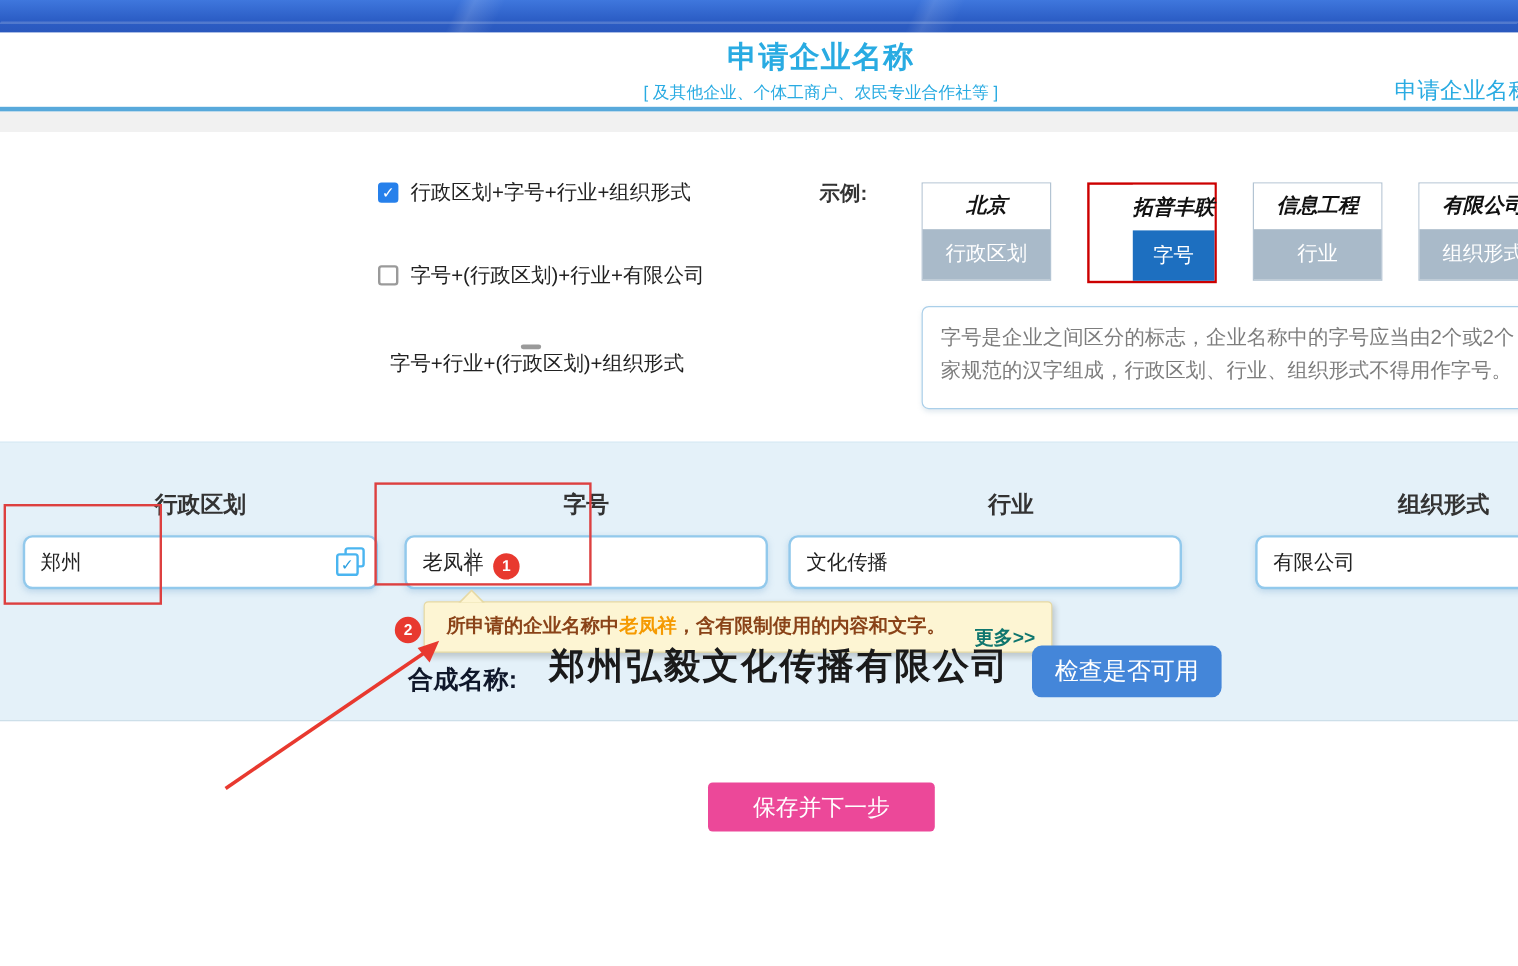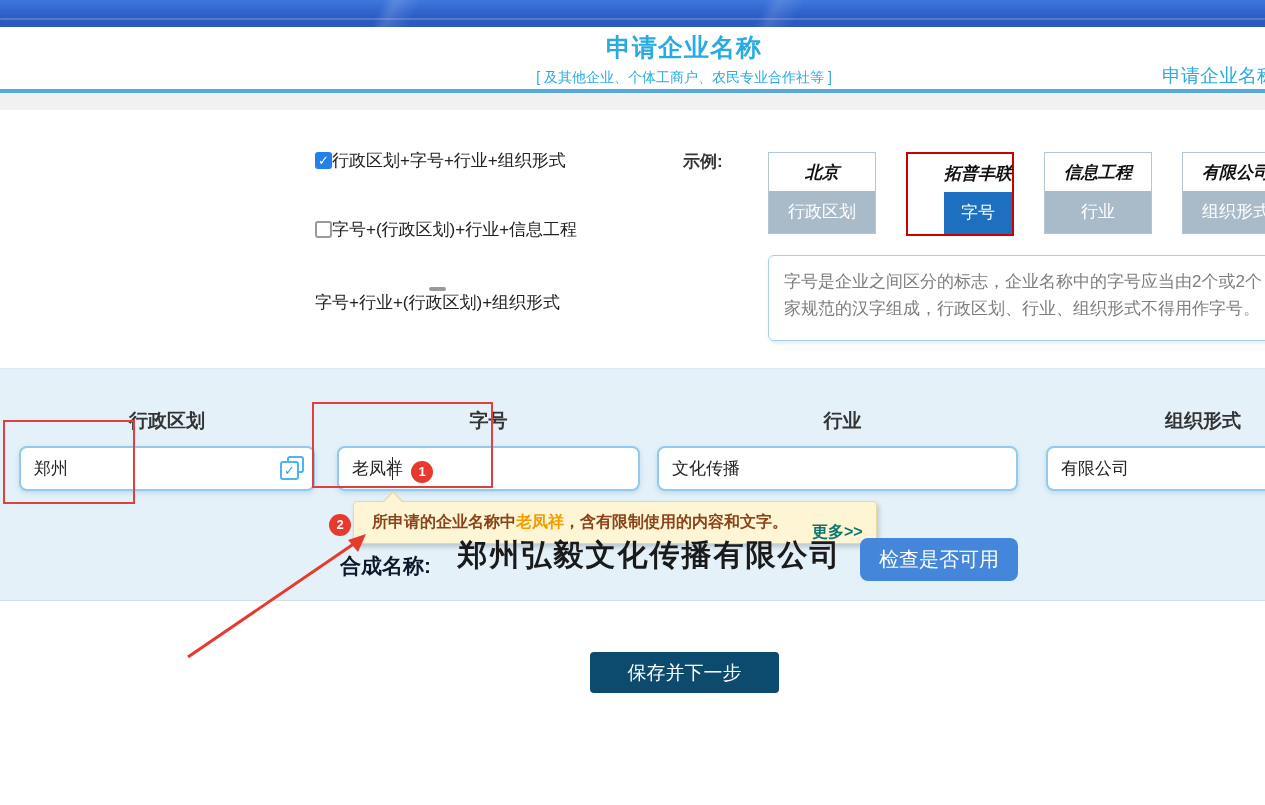--- a/index.html
+++ b/index.html
@@ -22,21 +22,21 @@
   .branch-link { position:absolute; left:1162px; top:63px; font-size:19px; color:#29abe2; white-space:nowrap; cursor:pointer; }
   .divider { position:absolute; left:0; top:89px; width:1265px; height:4px; background:#58a9db; }
   .graystrip { position:absolute; left:0; top:93px; width:1265px; height:17px; background:#f1f1f1; }
 
   
   .arrange-label { position:absolute; left:18px; top:150px; font-size:17px; font-weight:bold; color:#333; }
   .opt { position:absolute; left:315px; height:20px; display:flex; align-items:center; cursor:pointer; }
   .cb { display:inline-block; width:17px; height:17px; border:2px solid #9a9a9a; border-radius:3px; background:#fff;
         font-size:13px; line-height:14px; text-align:center; color:transparent; }
   .cb.checked { background:#2680eb; border-color:#2680eb; color:#fff; font-weight:bold; }
-  .opt-label { font-size:17px; color:#222; }
+  .opt-label { margin-left:10px; font-size:17px; color:#222; }
 
   
   .example-label { position:absolute; left:683px; top:150px; font-size:17px; font-weight:bold; color:#333; }
   .ex-box { position:absolute; top:152px; width:108px; border:1px solid #b3c4d3; background:#fff; }
   .ex-box.highlighted { border:2px solid #cc0000; }
   .ex-top { height:38px; line-height:38px; text-align:center; font-size:17px; color:#111;
             font-family:"DejaVu Serif","Liberation Serif",serif; font-weight:bold; font-style:italic; background:#fff; }
   .ex-bottom { height:42px; line-height:42px; text-align:center; font-size:17px; color:#fff; background:#a9bac9; }
   .ex-box.highlighted .ex-bottom { background:#1d6fc0; }
 
@@ -76,21 +76,21 @@
   .warn-more { margin-left:24px; color:#0f766e; cursor:pointer;margin-top:19px; }
 
   
   .composed-label { position:absolute; left:340px; top:183px; font-size:21px; font-weight:bold; color:#0f172a; }
   .composed-name { position:absolute; left:452px; top:166px; width:395px; text-align:center; font-size:30px; color:#1a1a1a;
     font-family:"DejaVu Serif","Liberation Serif",serif; font-weight:bold; letter-spacing:2px; white-space:nowrap; }
   .check-btn { position:absolute; left:860px; top:169px; width:158px; height:43px; background:#4486d9; color:#fff;
     font-size:20px; border:none; border-radius:8px; cursor:pointer; font-family:inherit; }
 
   
-  .save-btn { position:absolute; left:590px; top:652px; width:189px; height:41px; background:#0c4a6e; color:#fff;
+  .save-btn { position:absolute; left:590px; top:652px; width:189px; height:41px; background:#ec4899; color:#fff;
     font-size:19px; border:none; border-radius:4px; cursor:pointer; font-family:inherit; }
 
   
   .ann-rect { position:absolute; border:2px solid #dd4040; z-index:10; pointer-events:none; }
   .rect1 { left:3px; top:420px; width:132px; height:84px; }
   .rect2 { left:312px; top:402px; width:181px; height:86px; }
   .badge { position:absolute; width:22px; height:22px; border-radius:50%; background:#e8392f; color:#fff;
     font-size:13px; font-weight:bold; text-align:center; line-height:22px; z-index:11; }
   .badge1 { left:411px; top:461px; }
   .badge2 { left:329px; top:514px; }
@@ -112,21 +112,21 @@
   <div class="divider"></div>
   <div class="graystrip"></div>
 
 
   <div class="opt" style="top:150px;">
     <span class="cb checked">✓</span>
     <span class="opt-label">行政区划+字号+行业+组织形式</span>
   </div>
   <div class="opt" style="top:219px;">
     <span class="cb"></span>
-    <span class="opt-label">字号+(行政区划)+行业+信息工程</span>
+    <span class="opt-label">字号+(行政区划)+行业+有限公司</span>
   </div>
   <div class="opt" style="top:287px;flex-direction:column;">
     <span class="cb"></span>
     <span class="opt-label">字号+行业+(行政区划)+组织形式</span>
   </div>
 
   <div class="example-label">示例:</div>
 
   <div class="ex-box" style="left:768px;">
     <div class="ex-top">北京</div>
@@ -165,21 +165,21 @@
         <span class="sheet back"></span>
         <span class="sheet front">✓</span>
       </span>
     </div>
 
     <div class="field-wrap" style="left:337px; width:303px;">
       <input class="field-input" type="text" value="老凤祥" style="">
       <span class="text-cursor"></span>
     </div>
 
-    <div class="field-wrap" style="left:657px; width:361px;">
+    <div class="field-wrap" style="left:657px; width:328px;">
       <input class="field-input" type="text" value="文化传播" style="">
     </div>
 
     <div class="field-wrap" style="left:1046px; width:314px;">
       <input class="field-input" type="text" value="有限公司" style="">
     </div>
 
     <div class="warn">
       <span class="warn-caret-outer"></span>
       <span class="warn-caret-inner"></span>

